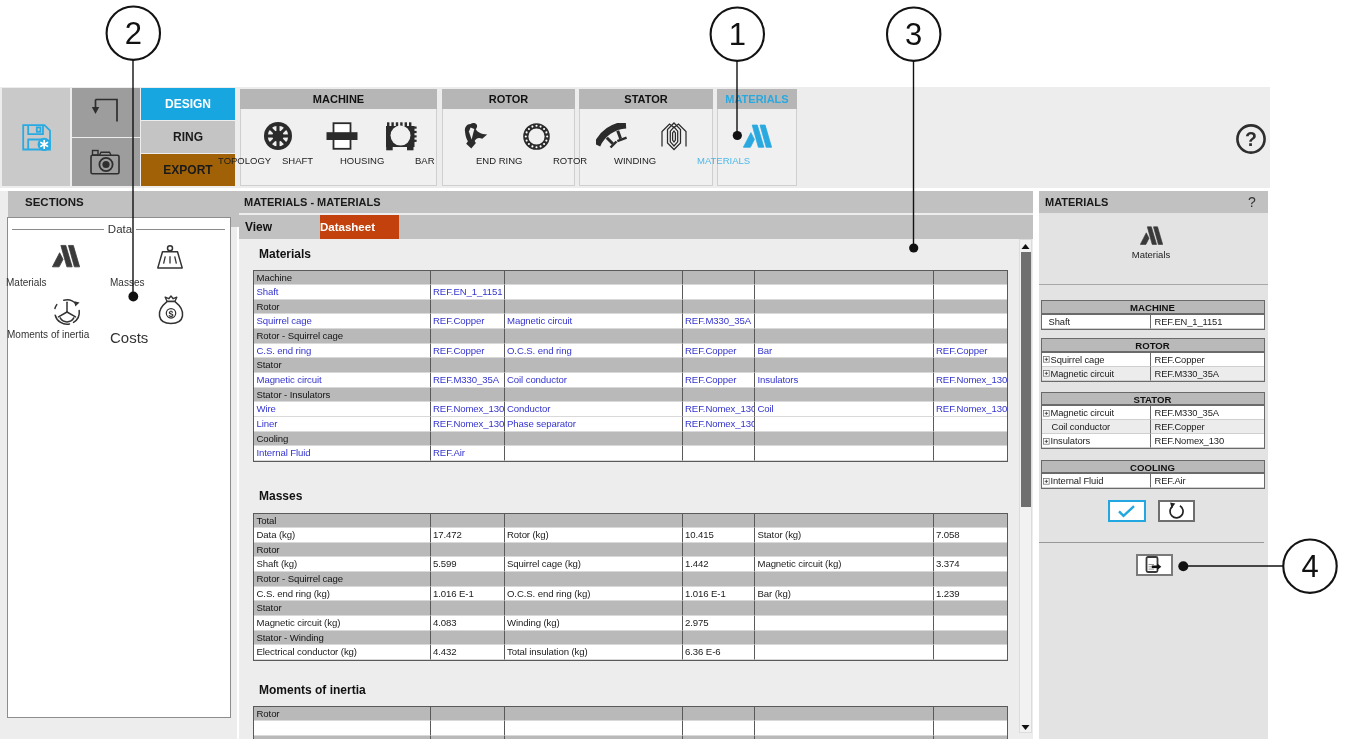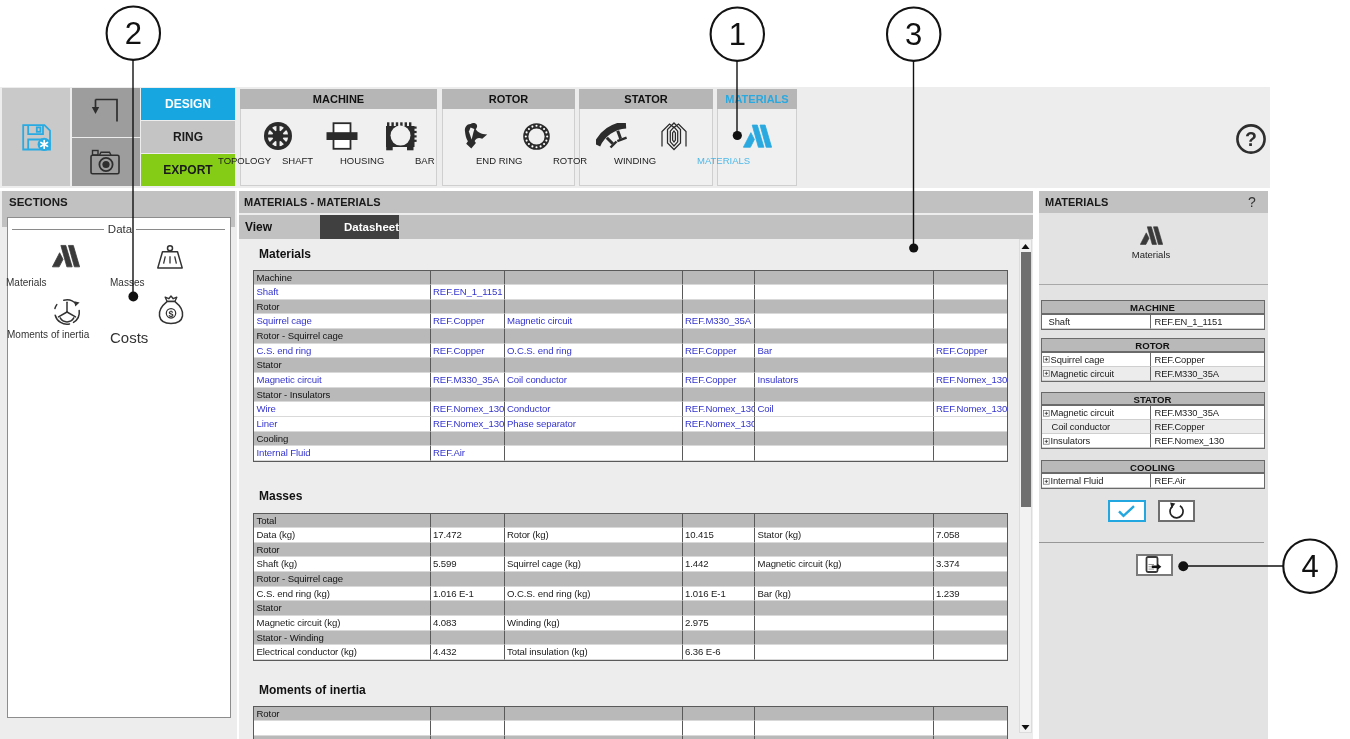--- a/index.html
+++ b/index.html
@@ -50,21 +50,21 @@
 </svg>
 <svg class="a" style="left:90px;top:149px" width="30" height="26" viewBox="0 0 30 26">
 <rect x="2.5" y="1.5" width="5.5" height="4.5" fill="none" stroke="#2e2e2e" stroke-width="1.4"></rect>
 <path d="M9.5,6.2 L11,3.3 H19.5 L21,6.2" fill="none" stroke="#2e2e2e" stroke-width="1.4"></path>
 <rect x="1" y="6.2" width="28" height="18.5" rx="1.5" fill="none" stroke="#2e2e2e" stroke-width="1.6"></rect>
 <circle cx="16" cy="15.5" r="6.6" fill="none" stroke="#2e2e2e" stroke-width="1.8"></circle>
 <circle cx="16" cy="15.5" r="3.6" fill="#2e2e2e"></circle>
 </svg>
 <div class="a" style="left:141px;top:88px;width:94px;height:32px;background:#17a6e0;color:#fff;font-weight:bold;font-size:12px;text-align:center;line-height:32px">DESIGN</div>
 <div class="a" style="left:141px;top:121px;width:94px;height:32px;background:#c4c4c4;color:#1a1a1a;font-weight:bold;font-size:12px;text-align:center;line-height:32px">RING</div>
-<div class="a" style="left:141px;top:154px;width:94px;height:32px;background:#84cc16;color:#1a1a1a;font-weight:bold;font-size:12px;text-align:center;line-height:32px">EXPORT</div>
+<div class="a" style="left:141px;top:154px;width:94px;height:32px;background:#a16207;color:#1a1a1a;font-weight:bold;font-size:12px;text-align:center;line-height:32px">EXPORT</div>
 <div class="a" style="left:240px;top:89px;width:197px;height:97px;background:#f0f0f0;border:1px solid #cfcfcf"></div>
 <div class="a ghead" style="left:240px;top:89px;width:197px;height:20px;color:#111">MACHINE</div>
 <div class="a" style="left:442px;top:89px;width:133px;height:97px;background:#f0f0f0;border:1px solid #cfcfcf"></div>
 <div class="a ghead" style="left:442px;top:89px;width:133px;height:20px;color:#111">ROTOR</div>
 <div class="a" style="left:579px;top:89px;width:134px;height:97px;background:#f0f0f0;border:1px solid #cfcfcf"></div>
 <div class="a ghead" style="left:579px;top:89px;width:134px;height:20px;color:#111">STATOR</div>
 <div class="a" style="left:717px;top:89px;width:80px;height:97px;background:#f0f0f0;border:1px solid #cfcfcf"></div>
 <div class="a ghead" style="left:717px;top:89px;width:80px;height:20px;color:#29a9e0">MATERIALS</div>
 <div class="a lbl" style="left:218px;top:155px;width:120px;color:#1c1c1c">TOPOLOGY</div>
 <div class="a lbl" style="left:282px;top:155px;width:120px;color:#1c1c1c">SHAFT</div>
@@ -157,21 +157,21 @@
 <path d="M0.4,22.9 L7.9,8.3 L11.4,15.1 L7.4,22.9 Z"></path>
 <path d="M9.2,0.7 L14.3,0.7 L20.9,22.9 L15.4,22.9 Z"></path>
 <path d="M17.0,0.7 L22.1,0.7 L28.6,22.9 L23.2,22.9 Z"></path>
 </g>
   </svg>
 <svg class="a" style="left:1235px;top:123px" width="32" height="32" viewBox="0 0 32 32">
 <circle cx="16" cy="16" r="13.6" fill="none" stroke="#2e2e2e" stroke-width="2.6"></circle>
 <text x="16" y="23" text-anchor="middle" font-family="Liberation Sans" font-size="19.5px" font-weight="bold" fill="#2e2e2e">?</text>
 </svg>
 <div class="a" style="left:0px;top:191px;width:237px;height:548px;background:#ededed"></div>
-<div class="a hdrbar" style="left:2px;top:191px;width:233px;height:36px;padding-left:7px;font-size:11.5px">SECTIONS</div>
+<div class="a hdrbar" style="left:8px;top:191px;width:233px;height:36px;padding-left:17px;font-size:11.5px">SECTIONS</div>
 <div class="a" style="left:7px;top:217px;width:224px;height:501px;background:#fff;border:1px solid #8d8d8d"></div>
 <div class="a" style="left:12px;top:229px;width:92px;height:1px;background:#8a8a8a"></div>
 <div class="a" style="left:136px;top:229px;width:89px;height:1px;background:#8a8a8a"></div>
 <div class="a" style="left:104px;top:223px;width:32px;height:13px;font-size:11.5px;color:#333;text-align:center">Data</div>
 <svg class="a" style="left:52px;top:243px" width="28" height="26" viewBox="0 0 29 23.3">
 <g fill="#3a3a3a" stroke="#3a3a3a" stroke-width="0.8" stroke-linejoin="round">
 <path d="M0.4,22.9 L7.9,8.3 L11.4,15.1 L7.4,22.9 Z"></path>
 <path d="M9.2,0.7 L14.3,0.7 L20.9,22.9 L15.4,22.9 Z"></path>
 <path d="M17.0,0.7 L22.1,0.7 L28.6,22.9 L23.2,22.9 Z"></path>
 </g>
@@ -205,21 +205,21 @@
 <path d="M11,7.3 L9.2,3.2 L12.8,4.7 L15,2 L17.2,4.7 L20.8,3.2 L19,7.3 Z" fill="none" stroke="#333" stroke-width="1.35" stroke-linejoin="round"></path>
 <path d="M11,7.6 C5.6,11.9 2.6,17.1 3.5,22 C4.4,27 8.9,29.5 15,29.5 C21.1,29.5 25.6,27 26.5,22 C27.4,17.1 24.4,11.9 19,7.6 Z" fill="none" stroke="#333" stroke-width="1.5" stroke-linejoin="round"></path>
 <circle cx="15" cy="19.3" r="4.7" fill="none" stroke="#333" stroke-width="1.25"></circle>
 <text x="15" y="22.8" text-anchor="middle" font-size="9px" font-weight="bold" font-family="Liberation Sans" fill="#333">$</text>
 </svg>
 <div class="a lbl" style="left:110px;top:329px;width:120px;color:#333;font-size:15px">Costs</div>
 <div class="a" style="left:239px;top:191px;width:794px;height:548px;background:#ededed"></div>
 <div class="a hdrbar" style="left:239px;top:191px;width:794px;height:22px;padding-left:5px">MATERIALS - MATERIALS</div>
 <div class="a" style="left:239px;top:215px;width:794px;height:24px;background:#c1c1c1"></div>
 <div class="a" style="left:245px;top:215px;width:70px;height:24px;font-weight:bold;font-size:12px;color:#111;line-height:24px">View</div>
-<div class="a" style="left:320px;top:215px;width:79px;height:24px;background:#404040;color:#fff;font-weight:bold;font-size:11.5px;text-align:right;line-height:24px">Datasheet</div>
+<div class="a" style="left:320px;top:215px;width:79px;height:24px;background:#c2410c;color:#fff;font-weight:bold;font-size:11.5px;text-align:left;line-height:24px">Datasheet</div>
 <div class="a ttl" style="left:259px;top:247px;width:200px;height:14px;">Materials</div>
 <div class="a ttl" style="left:259px;top:489px;width:200px;height:14px;">Masses</div>
 <div class="a ttl" style="left:259px;top:683px;width:200px;height:14px;">Moments of inertia</div>
 <div class="a tbl" style="left:253px;top:269.5px;grid-template-columns:176.5px 74px 178px 72.5px 178.5px 73px">
 <div class="g" style="grid-column:1/2">Machine</div>
 <div class="g"></div>
 <div class="g"></div>
 <div class="g"></div>
 <div class="g"></div>
 <div class="g lc"></div>

